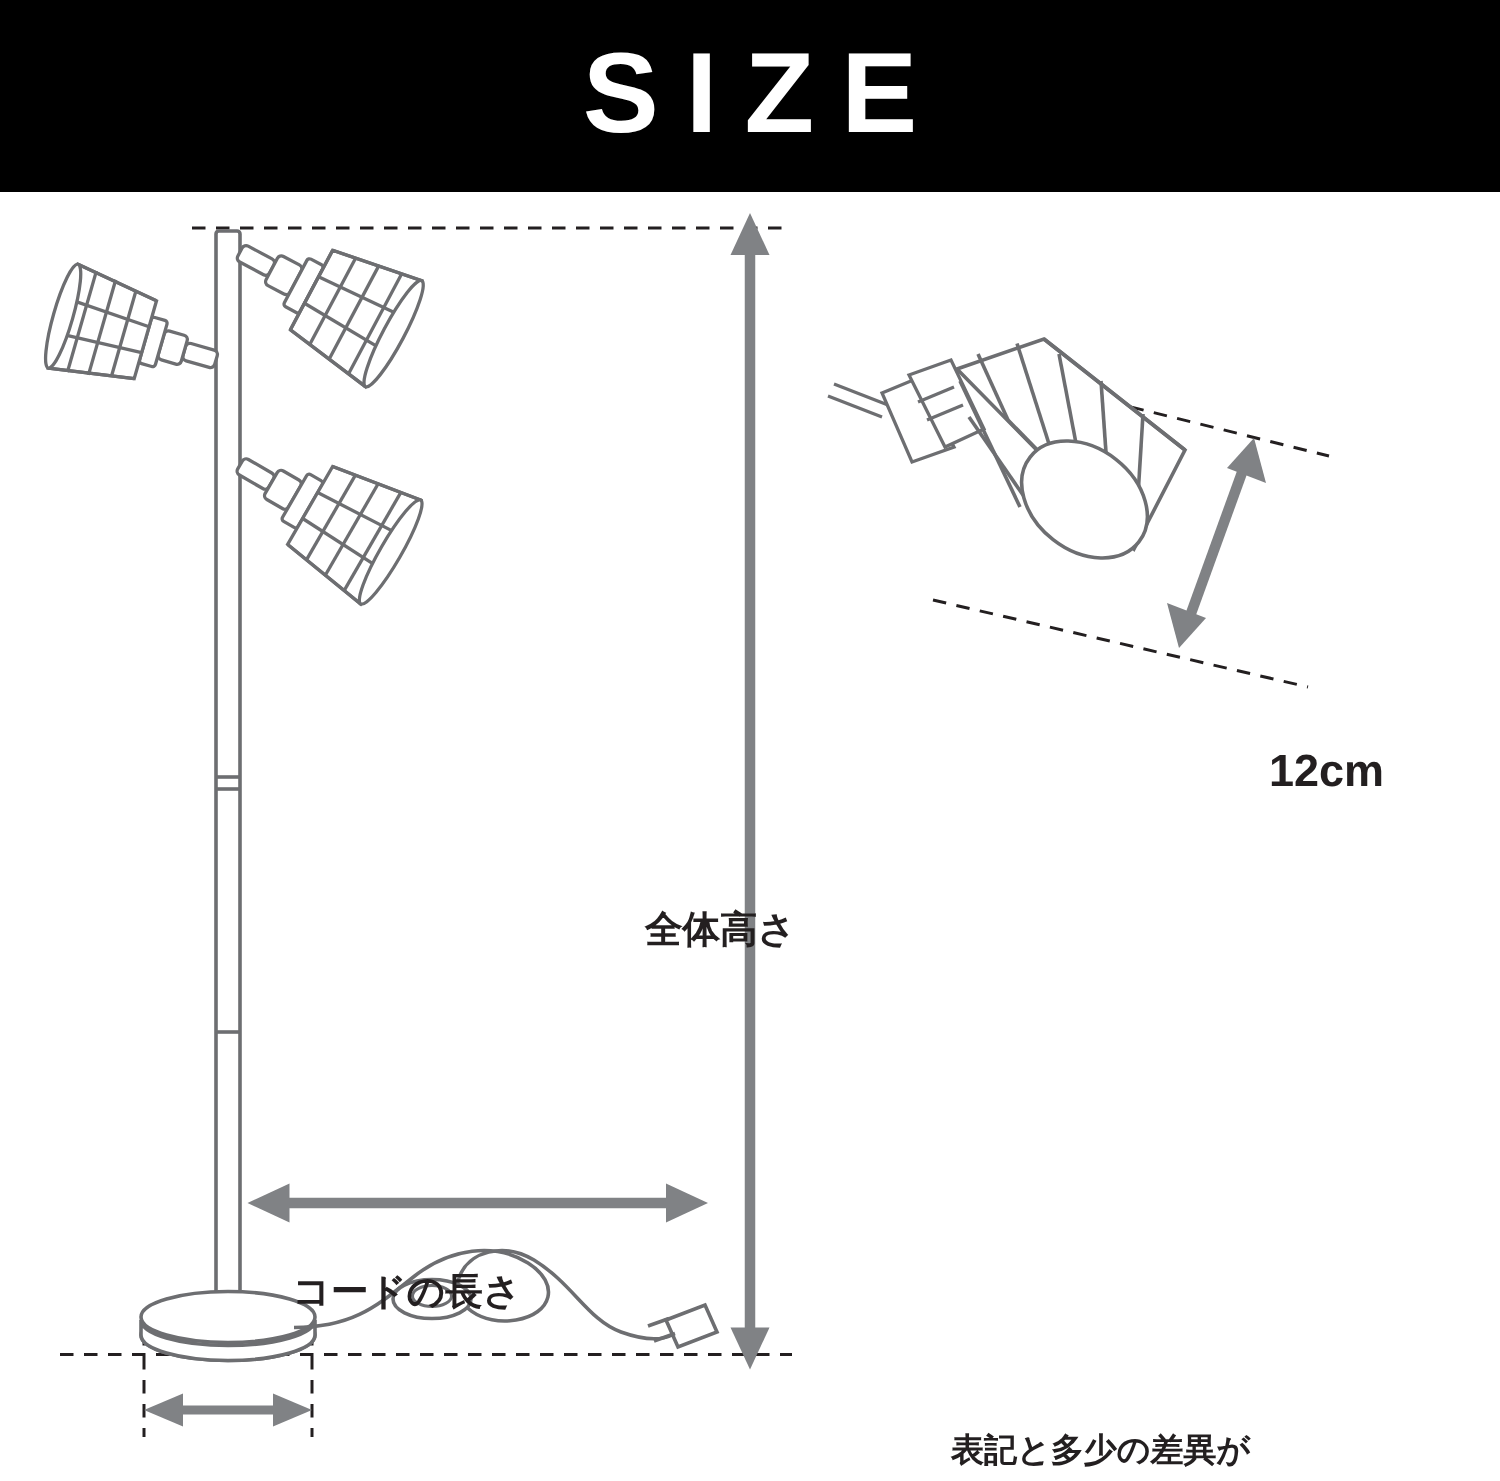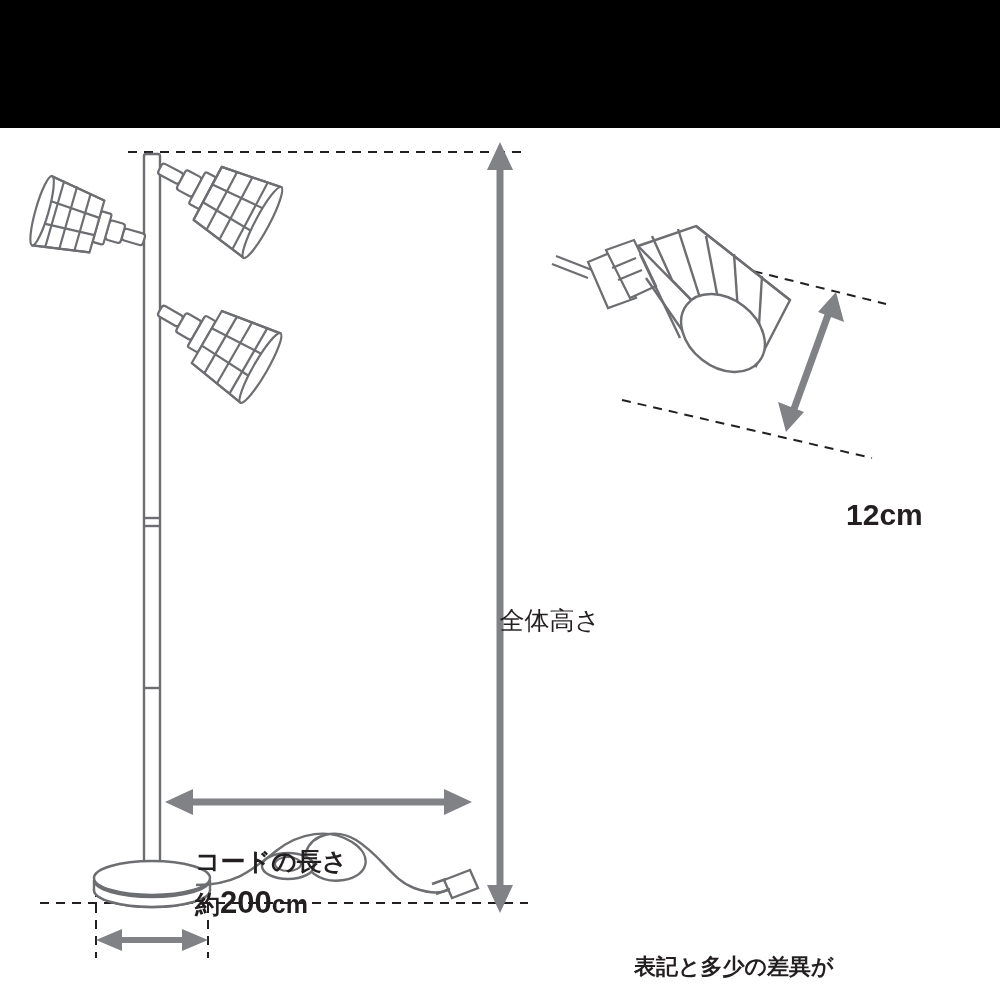--- a/index.html
+++ b/index.html
@@ -56,23 +56,23 @@
   .lbl {
     position: absolute;
     font-family: "Liberation Sans", sans-serif;
     color: #231f20;
     white-space: nowrap;
   }
   #label-height {
     left: 430px;
     top: 600px;
     width: 170px;
-    text-align: right;
+    text-align: left;
     font-size: 25px;
-    font-weight: normal;
+    font-weight: bold;
     line-height: 40px;
   }
   #label-height .num {
     font-size: 31px;
     letter-spacing: 0px;
   }
   #label-cord {
     left: 195px;
     top: 840px;
     width: 240px;
@@ -102,20 +102,21 @@
   }
   #note div { white-space: nowrap; }
   #note .ind { padding-left: 22px; }
 </style>
 </head>
 <body>
 
 <div id="page">
 
   <div id="header-bar"></div>
+  <div id="header-title">SIZE</div>
 
   <div id="canvas">
     <svg width="1000" height="859" viewBox="0 0 1000 859" xmlns="http://www.w3.org/2000/svg">
 
       <defs>
         <marker id="arrUp" markerWidth="14" markerHeight="14" refX="7" refY="12" orient="auto">
           <path d="M7 0 L14 14 L0 14 Z" fill="#808285"></path>
         </marker>
         <marker id="arrDown" markerWidth="14" markerHeight="14" refX="7" refY="12" orient="auto">
           <path d="M7 0 L14 14 L0 14 Z" fill="#808285"></path>
@@ -270,23 +271,20 @@
       </g>
     </svg>
   </div>
 
   <div class="lbl" id="label-height">
     <div>全体高さ</div>
   </div>
 
   <div class="lbl" id="label-cord">
     <div>コードの長さ</div>
-    <div>
-      <span>約</span><span class="num">200</span><span>cm</span>
-    </div>
   </div>
 
   <div class="lbl" id="label-shade">
     <span>12</span><span>cm</span>
   </div>
 
   <div id="note">
     <div class="ind">表記と多少の差異が</div>
 
   </div>

